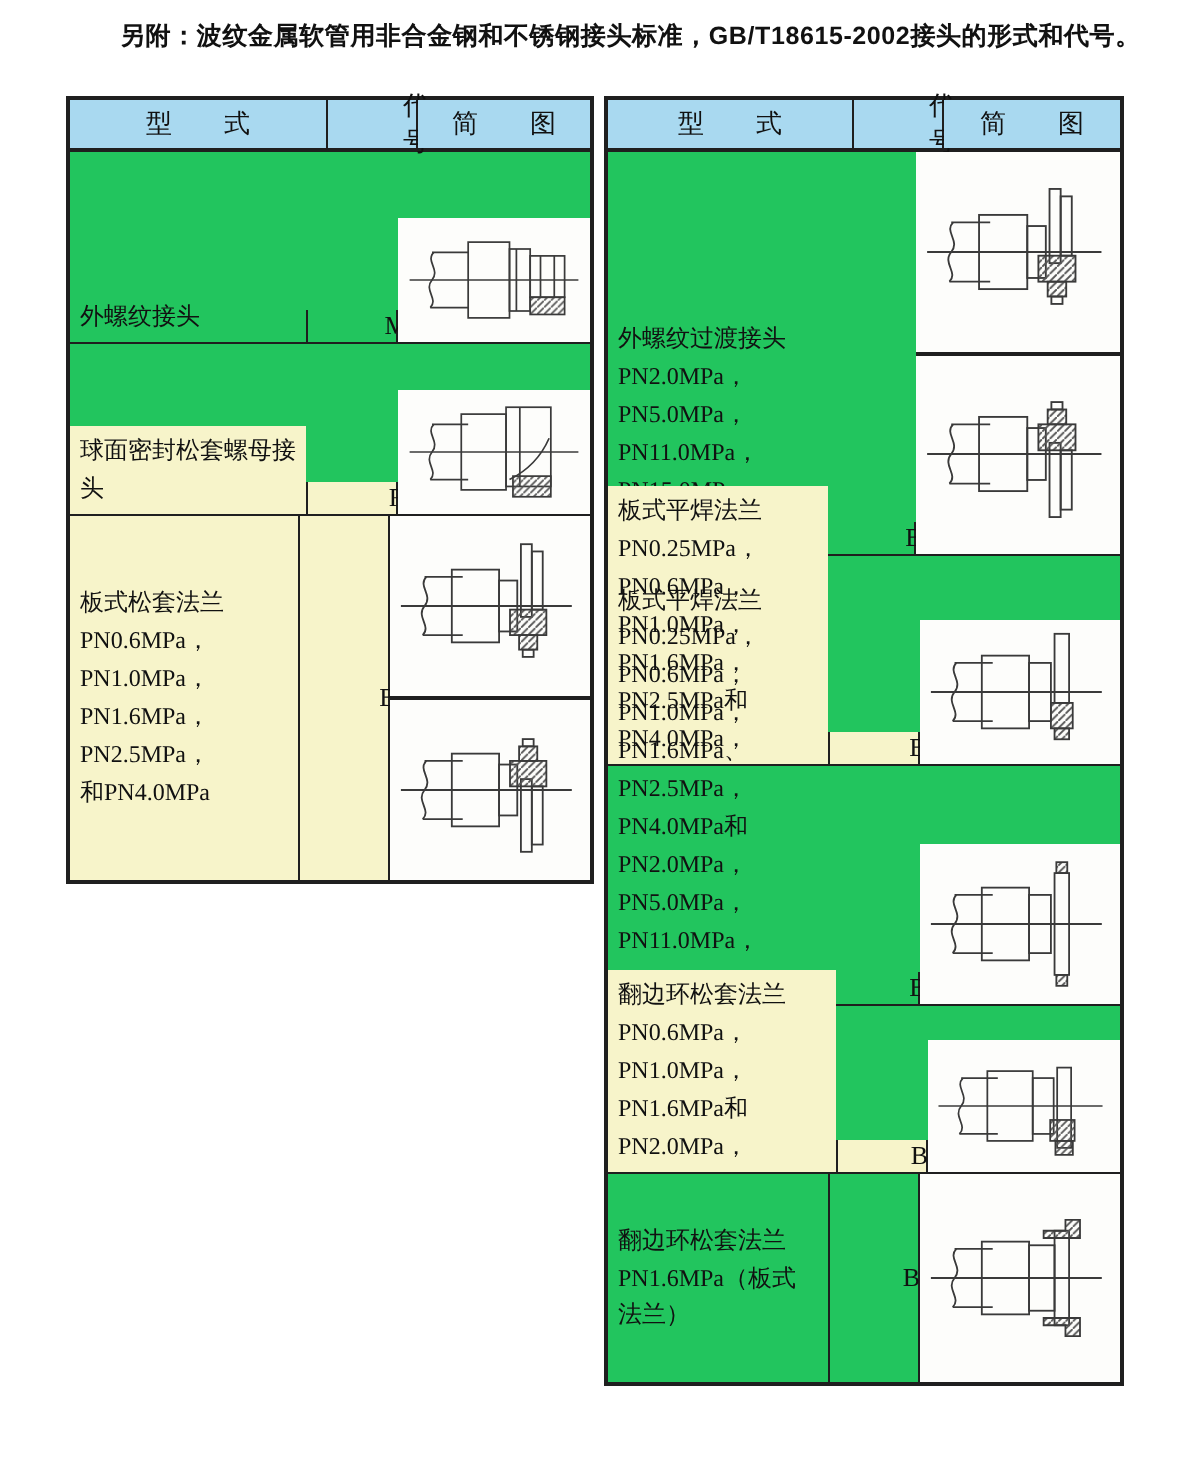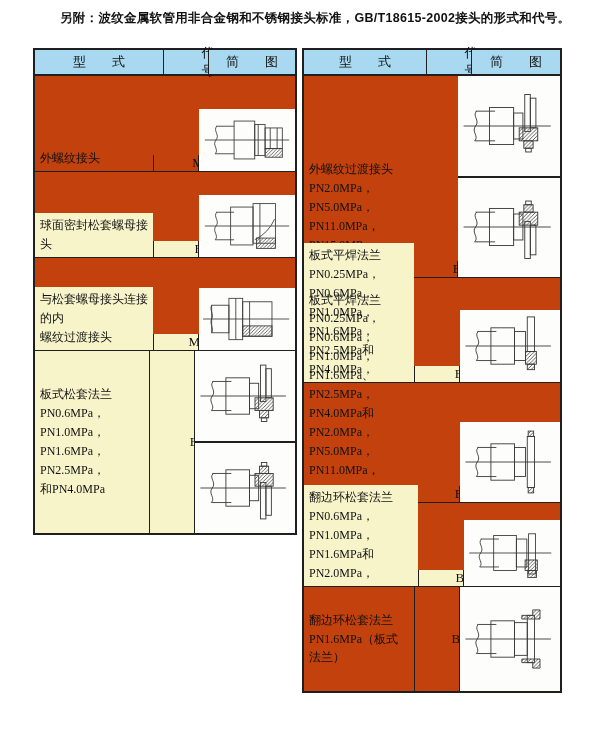--- a/index.html
+++ b/index.html
@@ -2,21 +2,21 @@
 <html style="--hdr: #a9d9f0; --yel: #f7f4ca; --bd: #1f1f1f;"><head>
 <meta charset="utf-8">
 <style>
   :root { --hdr:#a9d9f0; --yel:#f7f4ca; --bd:#1f1f1f; }
   * { margin:0; padding:0; box-sizing:border-box; }
   body { background:#e8e8e8; }
   .page { position:relative; width:600px; height:740px; background:#ffffff;
           font-family:"Liberation Sans", sans-serif; color:#111; overflow:hidden; }
   .title { position:absolute; left:33px; top:10px; font-size:12.5px; font-weight:bold;
            letter-spacing:0.3px; font-family:"Liberation Sans", sans-serif;margin-left:27px; }
-  .tbl { position:absolute; top:48px; border:2px solid var(--bd); background:#c2410c; }
+  .tbl { position:absolute; top:48px; border:2px solid var(--bd); background:#22c55e; }
   #tbl-left  { left:33px;  width:264px; }
   #tbl-right { left:302px; width:260px; }
   .hrow { display:flex; height:26px; background:var(--hdr); border-bottom:2px solid var(--bd); }
   .hc { display:flex; align-items:center; justify-content:center; font-size:13px;
         font-family:"Liberation Serif", serif; }
   .row { display:flex; }
   .row:not(:last-child) { border-bottom:1px solid var(--bd);align-items:flex-end; }
   .ct { width:128px; display:flex; align-items:center; padding:3px 5px; }
   #tbl-right .ct { width:122px; }
   .cc { width:30px; border-left:1px solid var(--bd); border-right:1px solid var(--bd);
@@ -181,32 +181,20 @@
         </div>
       <div class="cc hl">F</div>
       <div class="cd">
         <svg class="diag" width="96" height="62" viewBox="0 0 110 72">
             <use href="#sym-nut"></use>
           </svg>
       </div>
     </div>
 
 
-    <div class="row" style="height:93px">
-      <div class="ct hl">
-          <span class="type-text">与松套螺母接头连接的内
-螺纹过渡接头</span>
-        </div>
-      <div class="cc hl">MF</div>
-      <div class="cd">
-        <svg class="diag" width="96" height="62" viewBox="0 0 110 72">
-            <use href="#sym-mf"></use>
-          </svg>
-      </div>
-    </div>
 
 
     <div class="row" style="height:182px">
       <div class="ct hl">
           <span class="type-text">板式松套法兰
 PN0.6MPa，PN1.0MPa，
 PN1.6MPa，PN2.5MPa，
 和PN4.0MPa</span>
         </div>
       <div class="cc hl">B</div>

